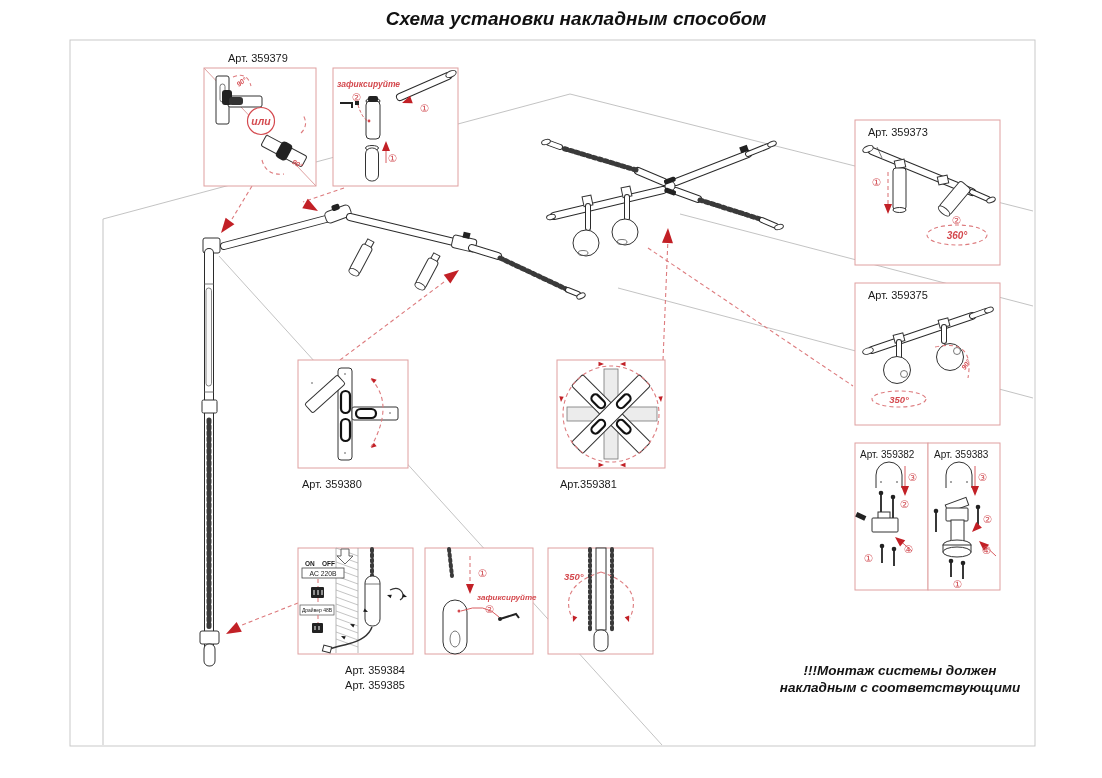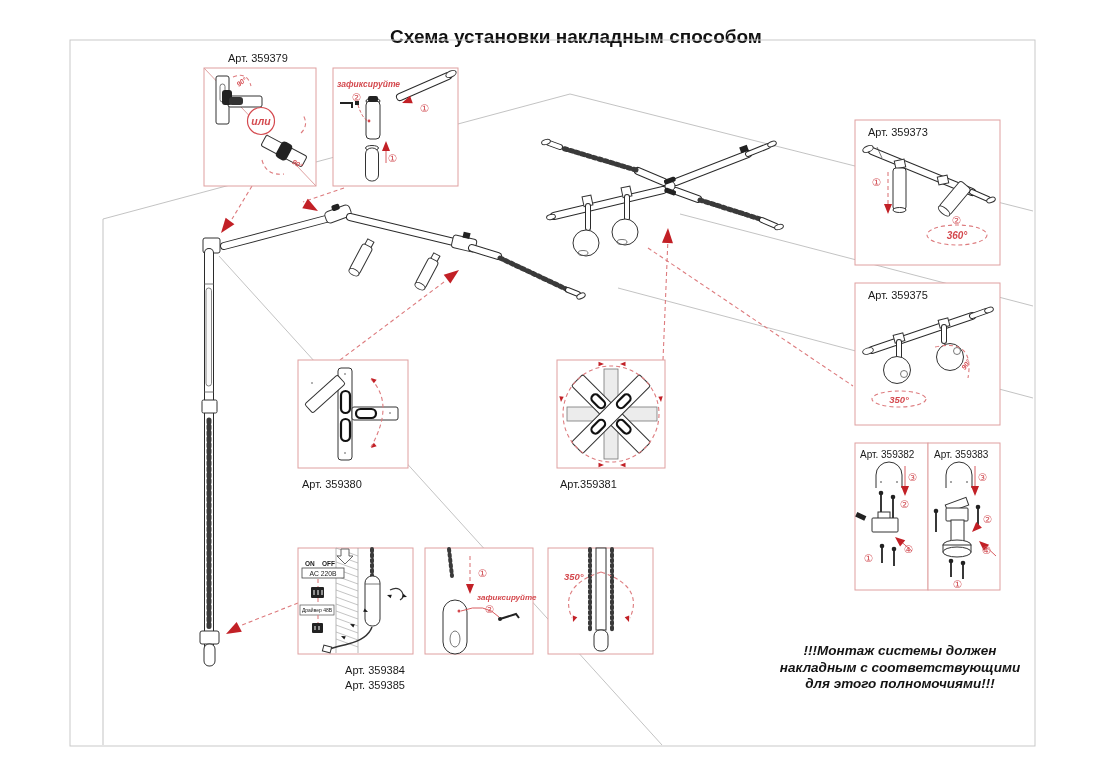--- a/index.html
+++ b/index.html
@@ -1,21 +1,21 @@
 <!DOCTYPE html>
 <html><head>
 <meta charset="utf-8">
 <style>
   html,body{margin:0;padding:0;background:#fff;}
   .page{position:relative;width:1102px;height:778px;background:#fff;overflow:hidden;
         font-family:"Liberation Sans",sans-serif;}
-  .title{position:absolute;top:26px;left:50px;width:1052px;text-align:center;
-         font-size:19px;font-weight:bold;color:#111;
+  .title{position:absolute;top:8px;left:50px;width:1052px;text-align:center;
+         font-size:19px;font-weight:bold;font-style:italic;color:#111;
          font-family:"Liberation Sans",sans-serif;}
-  .warning{position:absolute;left:755px;top:643px;width:290px;text-align:center;
+  .warning{position:absolute;left:755px;top:663px;width:290px;text-align:center;
            font-size:13.5px;line-height:16.5px;font-weight:bold;font-style:italic;color:#141414;}
   svg{position:absolute;left:0;top:0;}
   svg text{font-family:"Liberation Sans",sans-serif;fill:#1a1a1a;}
   .lbl{font-size:11px;}
   .lbl10{font-size:10px;}
   .circ{font-family:"DejaVu Sans",sans-serif;font-size:10.5px;fill:#d4565c;}
   .redtxt{fill:#d4494e;font-style:italic;font-weight:bold;}
   .box{fill:#fff;stroke:#dfa0a0;stroke-width:1;}
   .rdash{stroke:#dd7b7e;stroke-width:1.1;fill:none;stroke-dasharray:4 3;}
   .rthin{stroke:#d4494e;stroke-width:0.9;fill:none;}
@@ -440,15 +440,14 @@
       <path class="rdash" d="M601,572 Q558,586 572,618"></path>
       <path class="rdash" d="M601,572 Q644,586 630,618"></path>
       <use href="#ahs" class="ah" transform="translate(573,622) rotate(110) scale(0.6)"></use>
       <use href="#ahs" class="ah" transform="translate(629,622) rotate(70) scale(0.6)"></use>
     </g>
   </svg>
 
   <div class="warning">
     <div>!!!Монтаж системы должен</div>
     <div>накладным с соответствующими</div>
-    <div>для этого полномочиями!!!</div>
   </div>
 </div>
 
 </body></html>

